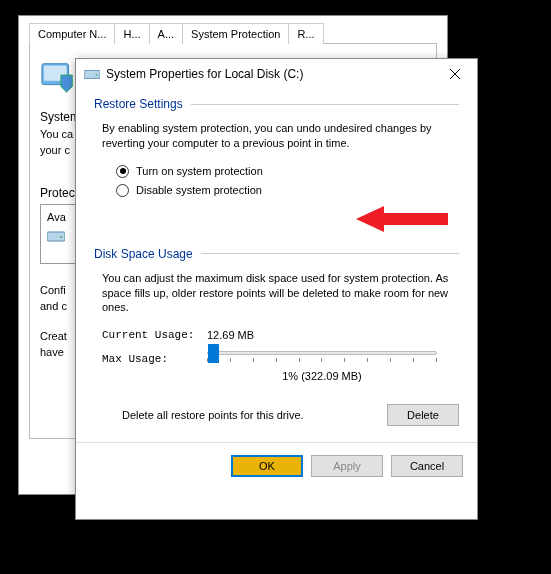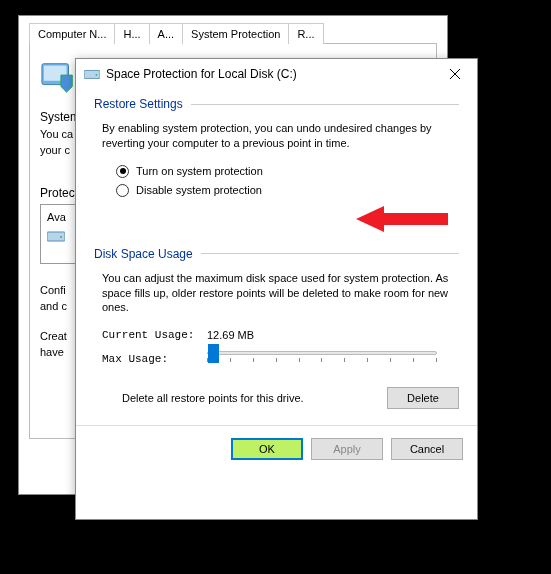--- a/index.html
+++ b/index.html
@@ -51,21 +51,21 @@
   .slider-track { position: relative; height: 4px; background: #e7e7e7; border: 1px solid #bbb; border-radius: 2px; width: 230px; }
   .slider-thumb { position: absolute; left: 0; top: -8px; width: 11px; height: 19px; background: #0078d7; }
   .slider-ticks { width: 230px; height: 6px; margin-top: 3px; display: flex; justify-content: space-between; }
   .slider-ticks span { width: 1px; height: 4px; background: #888; }
   .slider-caption { width: 230px; text-align: center; font-size: 11px; margin-top: 6px; }
   
   .delete-row { display: flex; align-items: center; margin: 22px 0 0 8px; font-size: 11px; }
   .delete-row .txt { flex: 1; padding-right: 10px; padding-left: 20px; }
   
   .btn { min-width: 72px; height: 22px; font-size: 11px; background: #e1e1e1; border: 1px solid #adadad; display: inline-flex; align-items: center; justify-content: center; cursor: pointer; }
-  .btn.default { border: 2px solid #0078d7; background: #bef264; }
+  .btn.default { border: 2px solid #0078d7; background: #eab308; }
   .btn.disabled { color: #888; }
   
   .btn-row { display: flex; justify-content: flex-end; gap: 8px; padding: 12px 14px 12px; border-top: 1px solid #ddd; margin: 16px -18px -10px; }
 </style>
 </head>
 <body>
 
 <div class="win back-win">
   <div class="back-body">
     <div class="tabs">
@@ -104,21 +104,21 @@
     </div>
   </div>
 </div>
 
 <div class="win front-win">
   <div class="win-title front-title">
     <svg class="front-title-ico" viewBox="0 0 18 14">
         <rect x="0" y="3" width="18" height="9" rx="1" fill="#b8d4e8" stroke="#5a8fb5"></rect>
         <circle cx="14" cy="8" r="1" fill="#4a7"></circle>
       </svg>
-    <span class="win-title-text">Space Protection for Local Disk (C:)</span>
+    <span class="win-title-text">System Properties for Local Disk (C:)</span>
     <div class="win-close">
       <svg viewBox="0 0 10 10">
           <line x1="0" y1="0" x2="10" y2="10" stroke="#000" stroke-width="1"></line>
           <line x1="10" y1="0" x2="0" y2="10" stroke="#000" stroke-width="1"></line>
         </svg>
     </div>
   </div>
   <div class="front-body" style="position:relative">
     <div class="group-label">
       <span>Restore Settings</span>
@@ -162,20 +162,21 @@
             <span></span>
             <span></span>
             <span></span>
             <span></span>
             <span></span>
             <span></span>
             <span></span>
             <span></span>
             <span></span>
         </div>
+        <div class="slider-caption">1% (322.09 MB)</div>
       </div>
     </div>
 
     <div class="delete-row">
       <span class="txt">Delete all restore points for this drive.</span>
       <span class="btn">Delete</span>
     </div>
 
     <div class="btn-row">
       <span class="btn default">OK</span>

